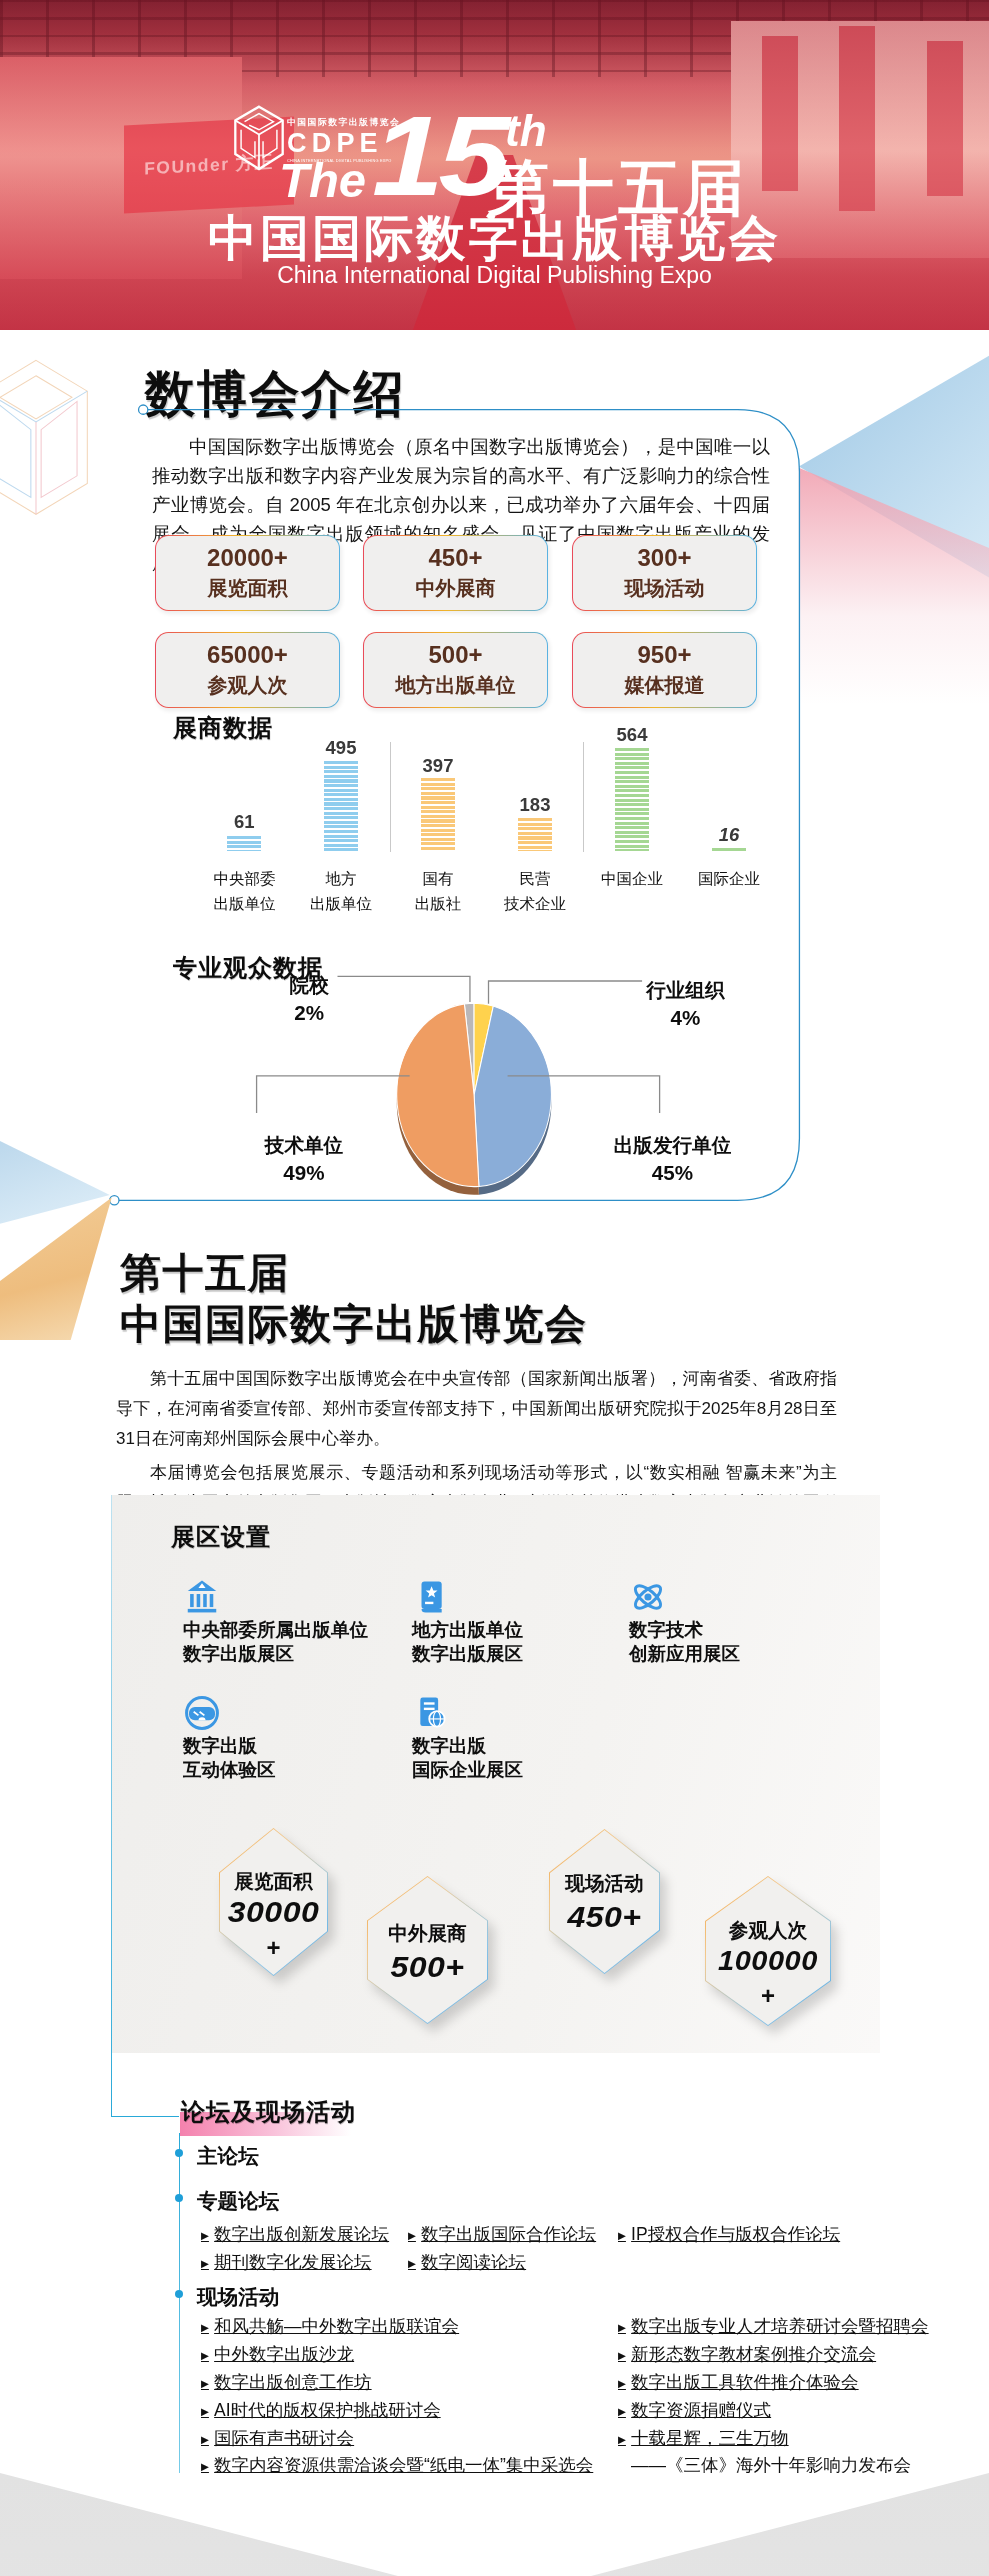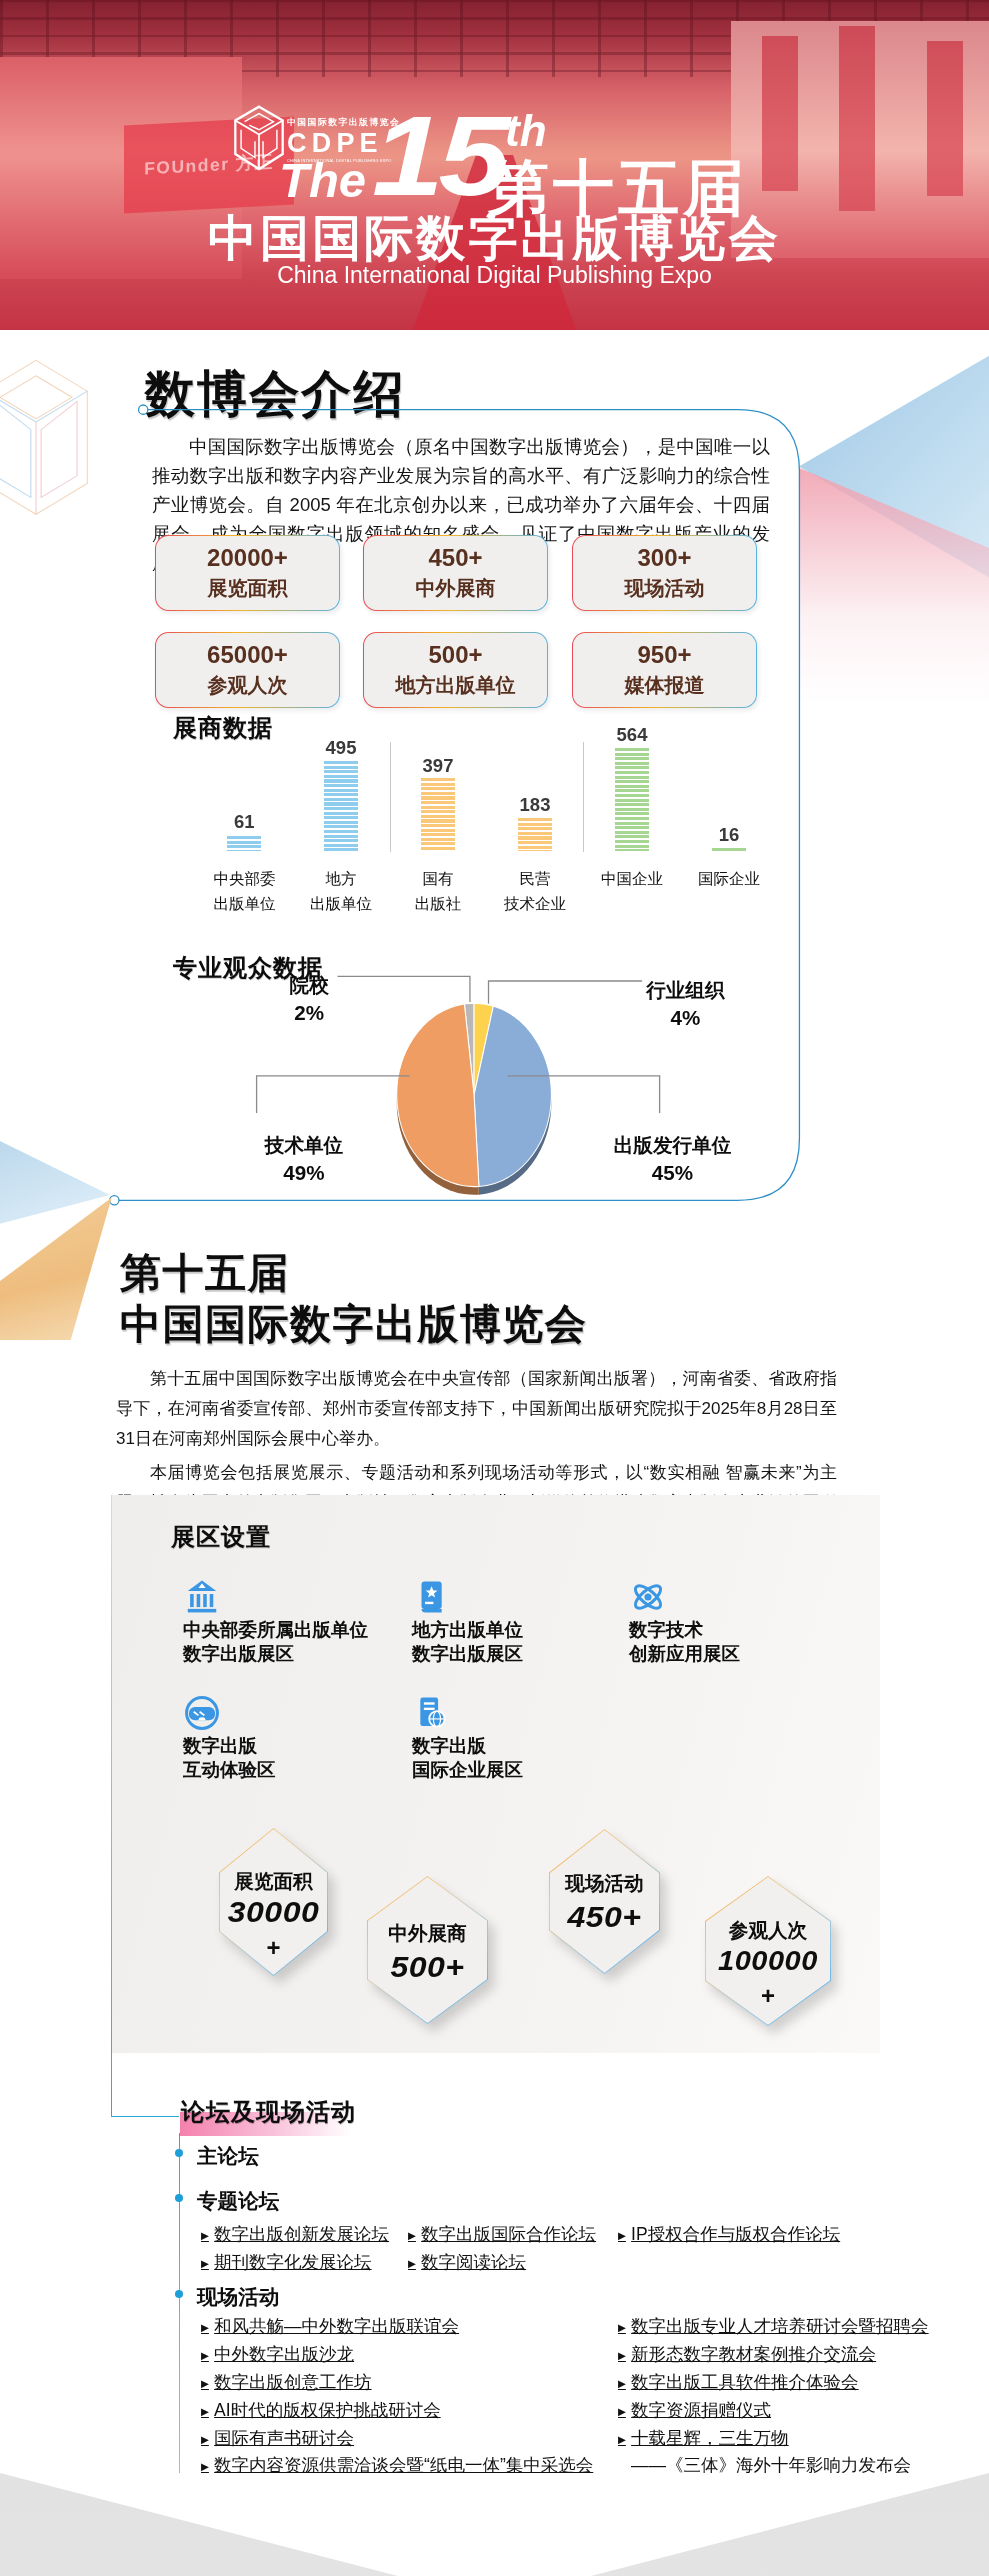--- a/index.html
+++ b/index.html
@@ -233,21 +233,21 @@
       <div class="bar-cat" style="left: 270px; top: 124px;">
         <div>民营</div>
         <div>技术企业</div>
       </div>
       <div class="bar" style="left: 399px; height: 103px; background: repeating-linear-gradient(rgb(165, 215, 147) 0px, rgb(165, 215, 147) 3.1px, rgb(255, 255, 255) 3.1px, rgb(255, 255, 255) 4.6px);"></div>
       <div class="bar-val" style="left: 380px; top: -18px;">564</div>
       <div class="bar-cat" style="left: 367px; top: 124px;">
         <div>中国企业</div>
       </div>
       <div class="bar" style="left: 496px; height: 2.9px; background: repeating-linear-gradient(rgb(165, 215, 147) 0px, rgb(165, 215, 147) 3.1px, rgb(255, 255, 255) 3.1px, rgb(255, 255, 255) 4.6px);"></div>
-      <div class="bar-val" style="left: 477px; top: 82px;">16</div>
+      <div class="bar-val" style="left: 477px; top: 82px; font-style: italic;">16</div>
       <div class="bar-cat" style="left: 464px; top: 124px;">
         <div>国际企业</div>
       </div>
     </div>
 
   <div class="sub-title" style="left:173px; top:952px;">专业观众数据</div>
   <div id="pie-wrap"><svg width="598" height="268" viewBox="0 0 1160 520">
         <path d="M520 301 L501.20001496535434 124.40358316602294 A150 178 0 0 1 520 123 Z" fill="rgb(115,113,114)"></path>
         <path d="M520 301 L520 123 A150 178 0 0 1 557.3034830747282 128.59219731910366 Z" fill="rgb(158,130,48)"></path>
         <path d="M520 301 L557.3034830747282 128.59219731910366 A150 178 0 0 1 529.4185779293971 478.6487576602324 Z" fill="rgb(86,107,134)"></path>

